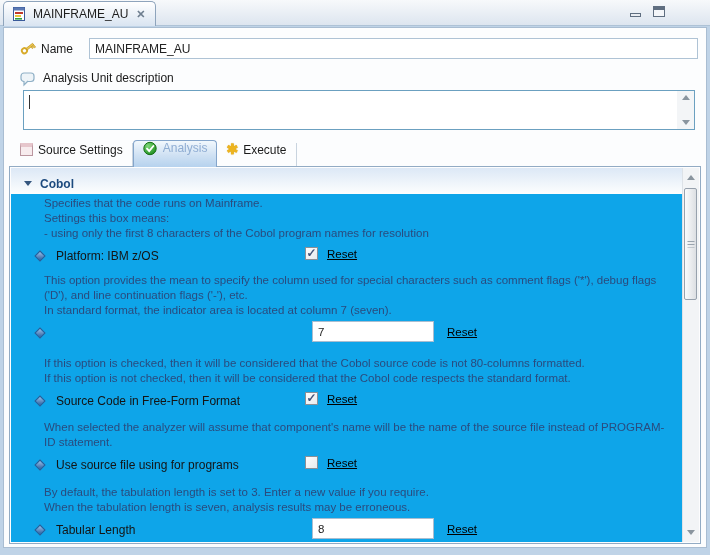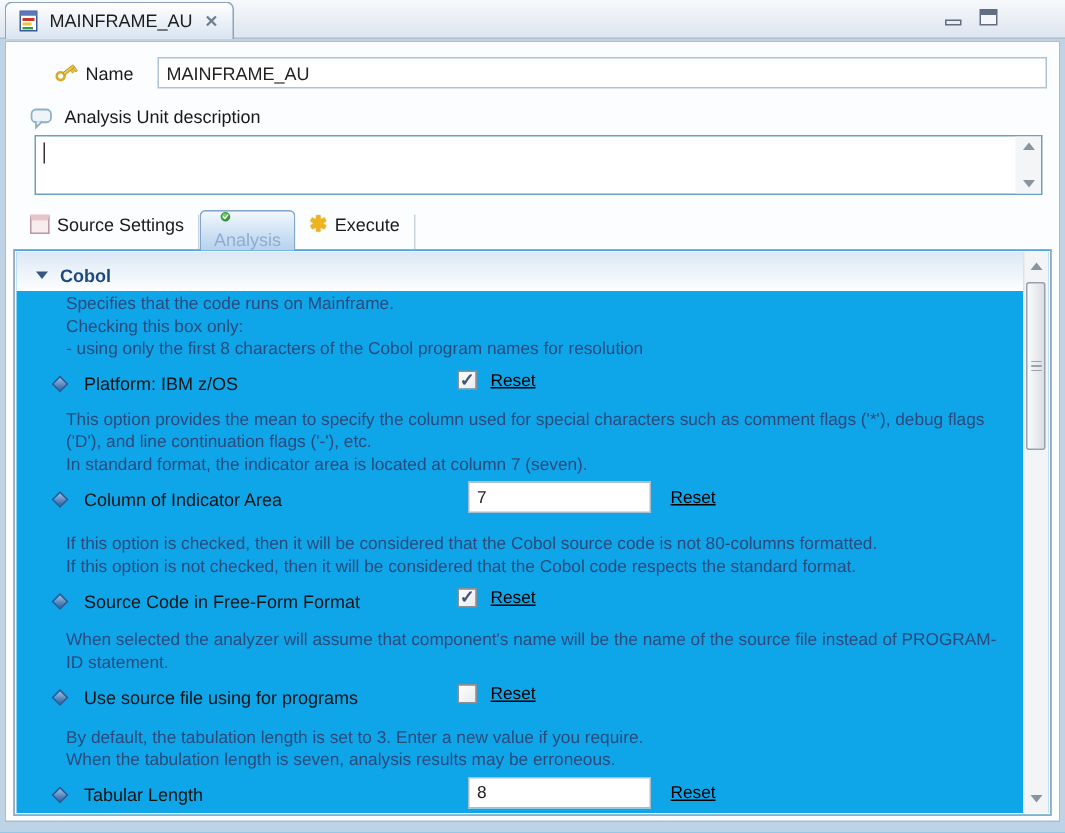--- a/index.html
+++ b/index.html
@@ -15,21 +15,21 @@
   .editor-tab .title{font-size:12px;}
   .close-x{color:#6f7f90;font-weight:bold;font-size:11px;cursor:pointer;margin-left:2px;}
   .win-controls{position:absolute;right:45px;top:6px;display:flex;gap:12px;align-items:center;}
   .min-glyph{width:11px;height:4px;background:#e9edf2;border:1px solid #5f6e80;margin-top:6px;}
   .max-glyph{width:12px;height:11px;border:1px solid #5f6e80;border-top:4px solid #5f6e80;background:#f4f6f9;}
 
   .body{position:absolute;top:27px;left:3px;right:3px;bottom:7px;background:#fcfdfe;
     border:1px solid #a9bdd2;}
 
   
-  .name-row{position:absolute;top:10px;left:16px;right:0;height:22px;}
+  .name-row{position:absolute;top:10px;left:0;right:0;height:22px;}
   .name-row .lbl{position:absolute;left:37px;top:4px;color:#1a1a1a;}
   .icn{position:absolute;left:15px;top:1px;width:18px;height:18px;}
   .name-input{position:absolute;left:85px;right:8px;top:0;height:21px;border:1px solid #afc3d5;
     padding:2px 5px;font-family:"Liberation Sans",sans-serif;font-size:12px;color:#222;background:#fff;}
   .desc-row{position:absolute;top:41px;left:0;height:18px;}
   .desc-row .lbl{position:absolute;left:39px;top:2px;color:#1a1a1a;white-space:nowrap;}
   .desc-wrap{position:absolute;top:62px;left:19px;right:11px;height:40px;}
   .desc-area{width:100%;height:100%;resize:none;border:1px solid #6ba0c0;background:#fff;
     font-family:"Liberation Sans",sans-serif;font-size:12px;padding:3px 20px 3px 5px;outline:none;}
   .caret{position:absolute;left:6px;top:5px;width:1px;height:14px;background:#333;}
@@ -38,21 +38,21 @@
   .tri-up{width:0;height:0;border-left:4px solid transparent;border-right:4px solid transparent;
     border-bottom:5px solid #8a959f;}
   .tri-down{width:0;height:0;border-left:4px solid transparent;border-right:4px solid transparent;
     border-top:5px solid #8a959f;}
 
   
   .tabstrip{position:absolute;top:112px;left:7px;height:27px;display:flex;align-items:flex-end;}
   .itab{display:flex;gap:5px;height:24px;padding:0 9px;color:#1a1a1a;
     border-right:1px solid #c9d4df;cursor:pointer;background:transparent;}
   .itab.active{height:27px;background:linear-gradient(#f2f8fd 0%,#cfe1f3 55%,#b6d2ee 100%);
-    border:1px solid #84a5cb;border-bottom:none;border-radius:4px 4px 0 0;color:#8fadd3;z-index:5;flex-direction:column;}
+    border:1px solid #84a5cb;border-bottom:none;border-radius:4px 4px 0 0;color:#8fadd3;z-index:5;}
   .form-ico{width:13px;height:13px;border:1px solid #bb97a0;background:#f7ecee;
     border-top:4px solid #e6c6cc;}
   .exec-ico{color:#edb41f;font-size:14px;font-weight:bold;line-height:13px;text-shadow:0 0 1px #c9930d;}
 
   
   .panel{position:absolute;left:5px;right:5px;top:138px;bottom:3px;border:1px solid #92abc4;
     background:#0ea5e9;box-shadow:inset 0 0 0 1px #fdfdfe;}
   .panel-head-grad{position:absolute;top:1px;left:1px;right:18px;height:26px;
     background:linear-gradient(#dce8f6,#fdfefe);}
   .content{position:absolute;top:1px;left:1px;right:18px;bottom:1px;overflow:hidden;
@@ -169,42 +169,41 @@
     <div class="panel-head-grad"></div>
 
     <div class="content">
       <div class="sec-head">
         <span class="sec-arrow"></span>
         <span class="sec-title">Cobol</span>
       </div>
 
       <div class="para">
         <div>Specifies that the code runs on Mainframe.</div>
-        <div>Checking this box only:</div>
+        <div>Settings this box means:</div>
         <div>- using only the first 8 characters of the Cobol program names for resolution</div>
       </div>
       <div class="opt-row">
         <span class="diamond"></span>
         <span class="opt-label">Platform: IBM z/OS</span>
         <span class="ctrl cb">
           <span class="checkbox" data-checked="true">
             <span class="check">✓</span>
           </span>
           <a class="reset">Reset</a>
         </span>
       </div>
 
       <div class="para">
         <div>This option provides the mean to specify the column used for special characters such as comment flags ('*'), debug flags</div>
         <div>('D'), and line continuation flags ('-'), etc.</div>
         <div>In standard format, the indicator area is located at column 7 (seven).</div>
       </div>
       <div class="opt-row" style="height:24px">
         <span class="diamond"></span>
-        <span class="opt-label">Column of Indicator Area</span>
         <span class="ctrl tx">
           <input class="opt-input" type="text" value="7" style="">
           <a class="reset">Reset</a>
         </span>
       </div>
 
       <div class="para" style="margin-top:9px">
         <div>If this option is checked, then it will be considered that the Cobol source code is not 80-columns formatted.</div>
         <div>If this option is not checked, then it will be considered that the Cobol code respects the standard format.</div>
       </div>

